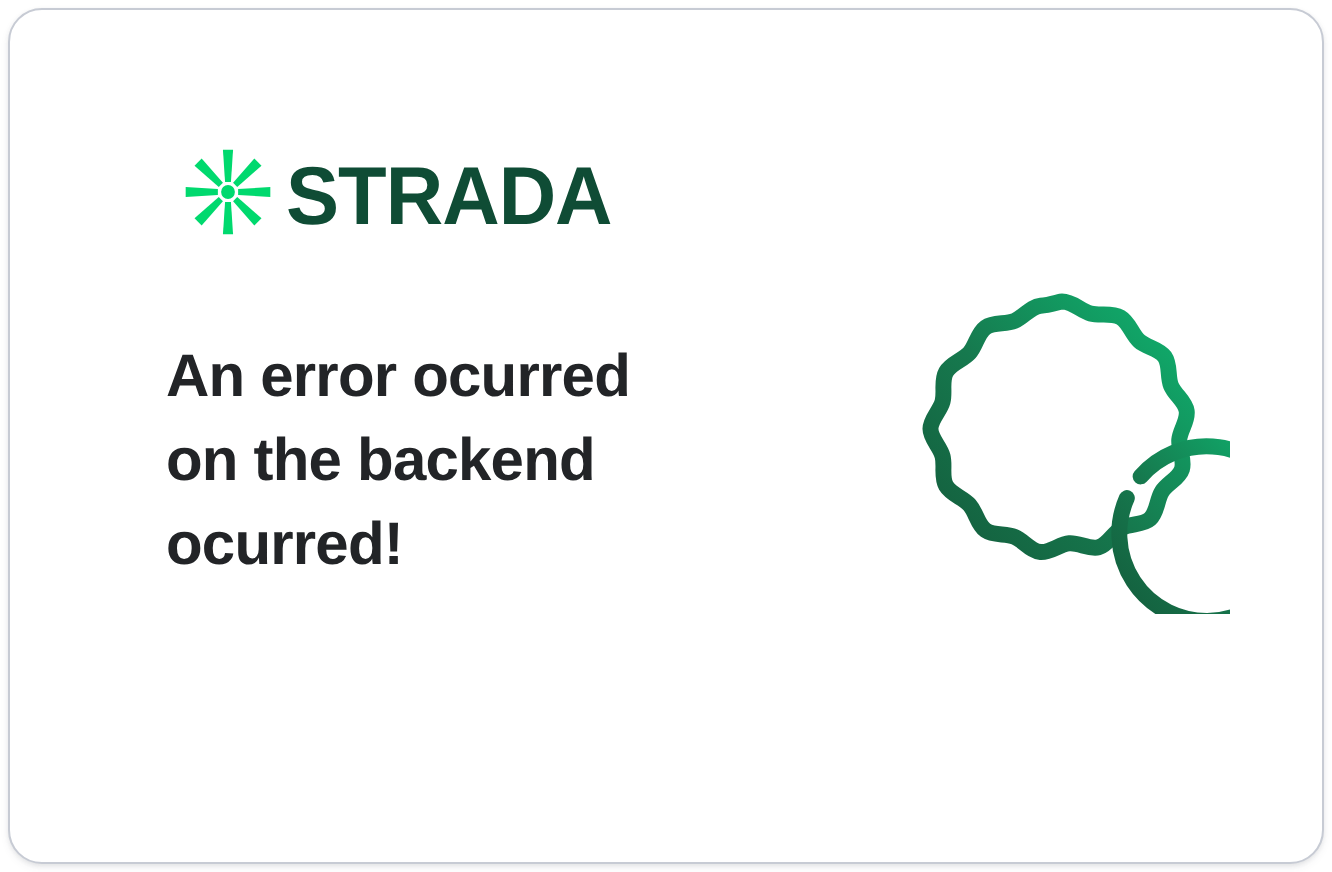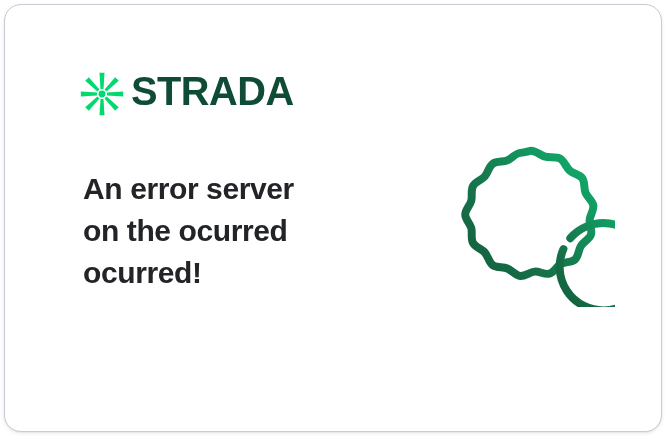--- a/index.html
+++ b/index.html
@@ -34,24 +34,24 @@
     background: #ffffff;
     border: 1px solid #c7cbd4;
     border-radius: 17px;
     box-shadow: 0 1px 2px rgba(60,66,82,0.10), 0 2px 5px rgba(60,66,82,0.06);
     overflow: hidden;
   }
 
   
   .logo {
     position: absolute;
-    left: 74px;
+    left: 86px;
     top: 66px;
     display: flex;
-    align-items: flex-start;
+    align-items: flex-end;
     height: 48px;
   }
   .logo-mark {
     width: 46px;
     height: 46px;
     display: block;
     flex: 0 0 auto;
   }
   .logo-word {
     margin-left: 6px;
@@ -135,22 +135,22 @@
               <polygon points="-5.5,-46 5.5,-46 3.2,-11 -3.2,-11"></polygon>
             </g>
             <circle cx="0" cy="0" r="7.5"></circle>
           </g>
         </g>
       </svg>
       <span class="logo-word">STRADA</span>
     </div>
 
     <div class="message">
-      <span class="message-line">An error server</span>
-      <span class="message-line">on the ocurred</span>
+      <span class="message-line">An error ocurred</span>
+      <span class="message-line">on the backend</span>
       <span class="message-line">ocurred!</span>
     </div>
 
     <div class="gear-wrap">
       <svg class="gear-svg" viewBox="0 0 200 200" aria-hidden="true">
         <defs>
           <linearGradient id="gearGrad" x1="0.08" y1="0.92" x2="0.95" y2="0.12">
             <stop offset="0%" stop-color="#14613f"></stop>
             <stop offset="45%" stop-color="#16794e"></stop>
             <stop offset="100%" stop-color="#10ab6b"></stop>

